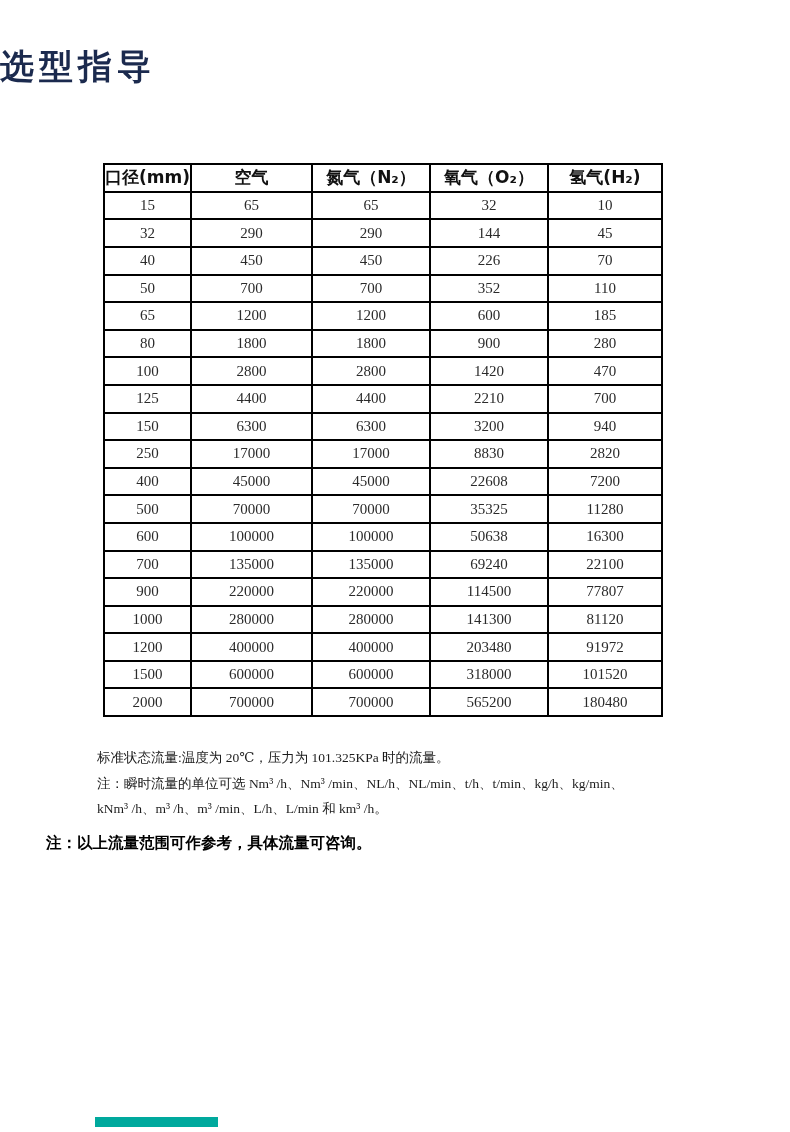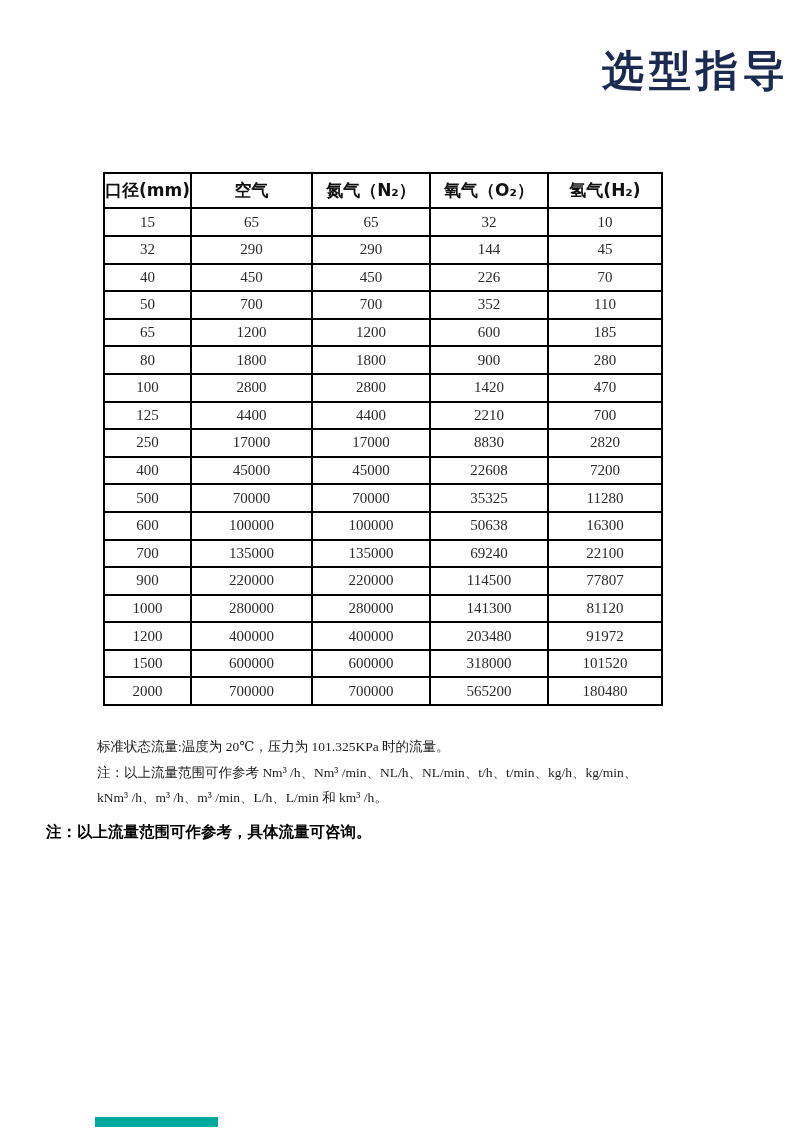--- a/index.html
+++ b/index.html
@@ -3,41 +3,41 @@
 <meta charset="utf-8">
 <style>
   * { margin:0; padding:0; box-sizing:border-box; }
   html,body { background:#ffffff; }
   body {
     width:790px; height:1132px; position:relative; overflow:hidden;
     font-family:"Liberation Serif","DejaVu Serif",serif;
   }
   .page-title {
     padding-top:46px;
-    text-align:right;
+    text-align:left;
     font-family:"DejaVu Sans","Liberation Sans",sans-serif;
     font-weight:bold;
-    font-size:42px;
+    font-size:34px;
     letter-spacing:5px;
     line-height:1.2;
   }
   table.flow-table {
     border-collapse:collapse;
     table-layout:fixed;
     margin:76px 0 0 103px;
   }
   table.flow-table th, table.flow-table td {
     border:2px solid #000000;
     text-align:center;
     vertical-align:middle;
     overflow:hidden;
     white-space:nowrap;
   }
   table.flow-table th {
-    height:35px;
+    height:28px;
     font-family:"DejaVu Sans","Liberation Sans",sans-serif;
     font-weight:bold;
     font-size:17px;
     color:#111111;
   }
   table.flow-table td {
     height:27.6px;
     font-size:15px;
     color:#2a2a2a;
   }
@@ -136,20 +136,27 @@
         <td>470</td>
       </tr>
       <tr>
         <td>125</td>
         <td>4400</td>
         <td>4400</td>
         <td>2210</td>
         <td>700</td>
       </tr>
       <tr>
+        <td>150</td>
+        <td>6300</td>
+        <td>6300</td>
+        <td>3200</td>
+        <td>940</td>
+      </tr>
+      <tr>
         <td>250</td>
         <td>17000</td>
         <td>17000</td>
         <td>8830</td>
         <td>2820</td>
       </tr>
       <tr>
         <td>400</td>
         <td>45000</td>
         <td>45000</td>
@@ -210,18 +217,18 @@
         <td>700000</td>
         <td>700000</td>
         <td>565200</td>
         <td>180480</td>
       </tr>
     </tbody>
 </table>
 
 <div class="notes">
   <div class="note-line">标准状态流量:温度为 20℃，压力为 101.325KPa 时的流量。</div>
-  <div class="note-line">注：以上流量范围可作参考 Nm³ /h、Nm³ /min、NL/h、NL/min、t/h、t/min、kg/h、kg/min、</div>
+  <div class="note-line">注：瞬时流量的单位可选 Nm³ /h、Nm³ /min、NL/h、NL/min、t/h、t/min、kg/h、kg/min、</div>
   <div class="note-line">kNm³ /h、m³ /h、m³ /min、L/h、L/min 和 km³ /h。</div>
 </div>
 <div class="note-bold">注：以上流量范围可作参考，具体流量可咨询。</div>
 
 <div class="accent-bar" style="background: rgb(0, 169, 157);"></div>
 
 </body></html>

